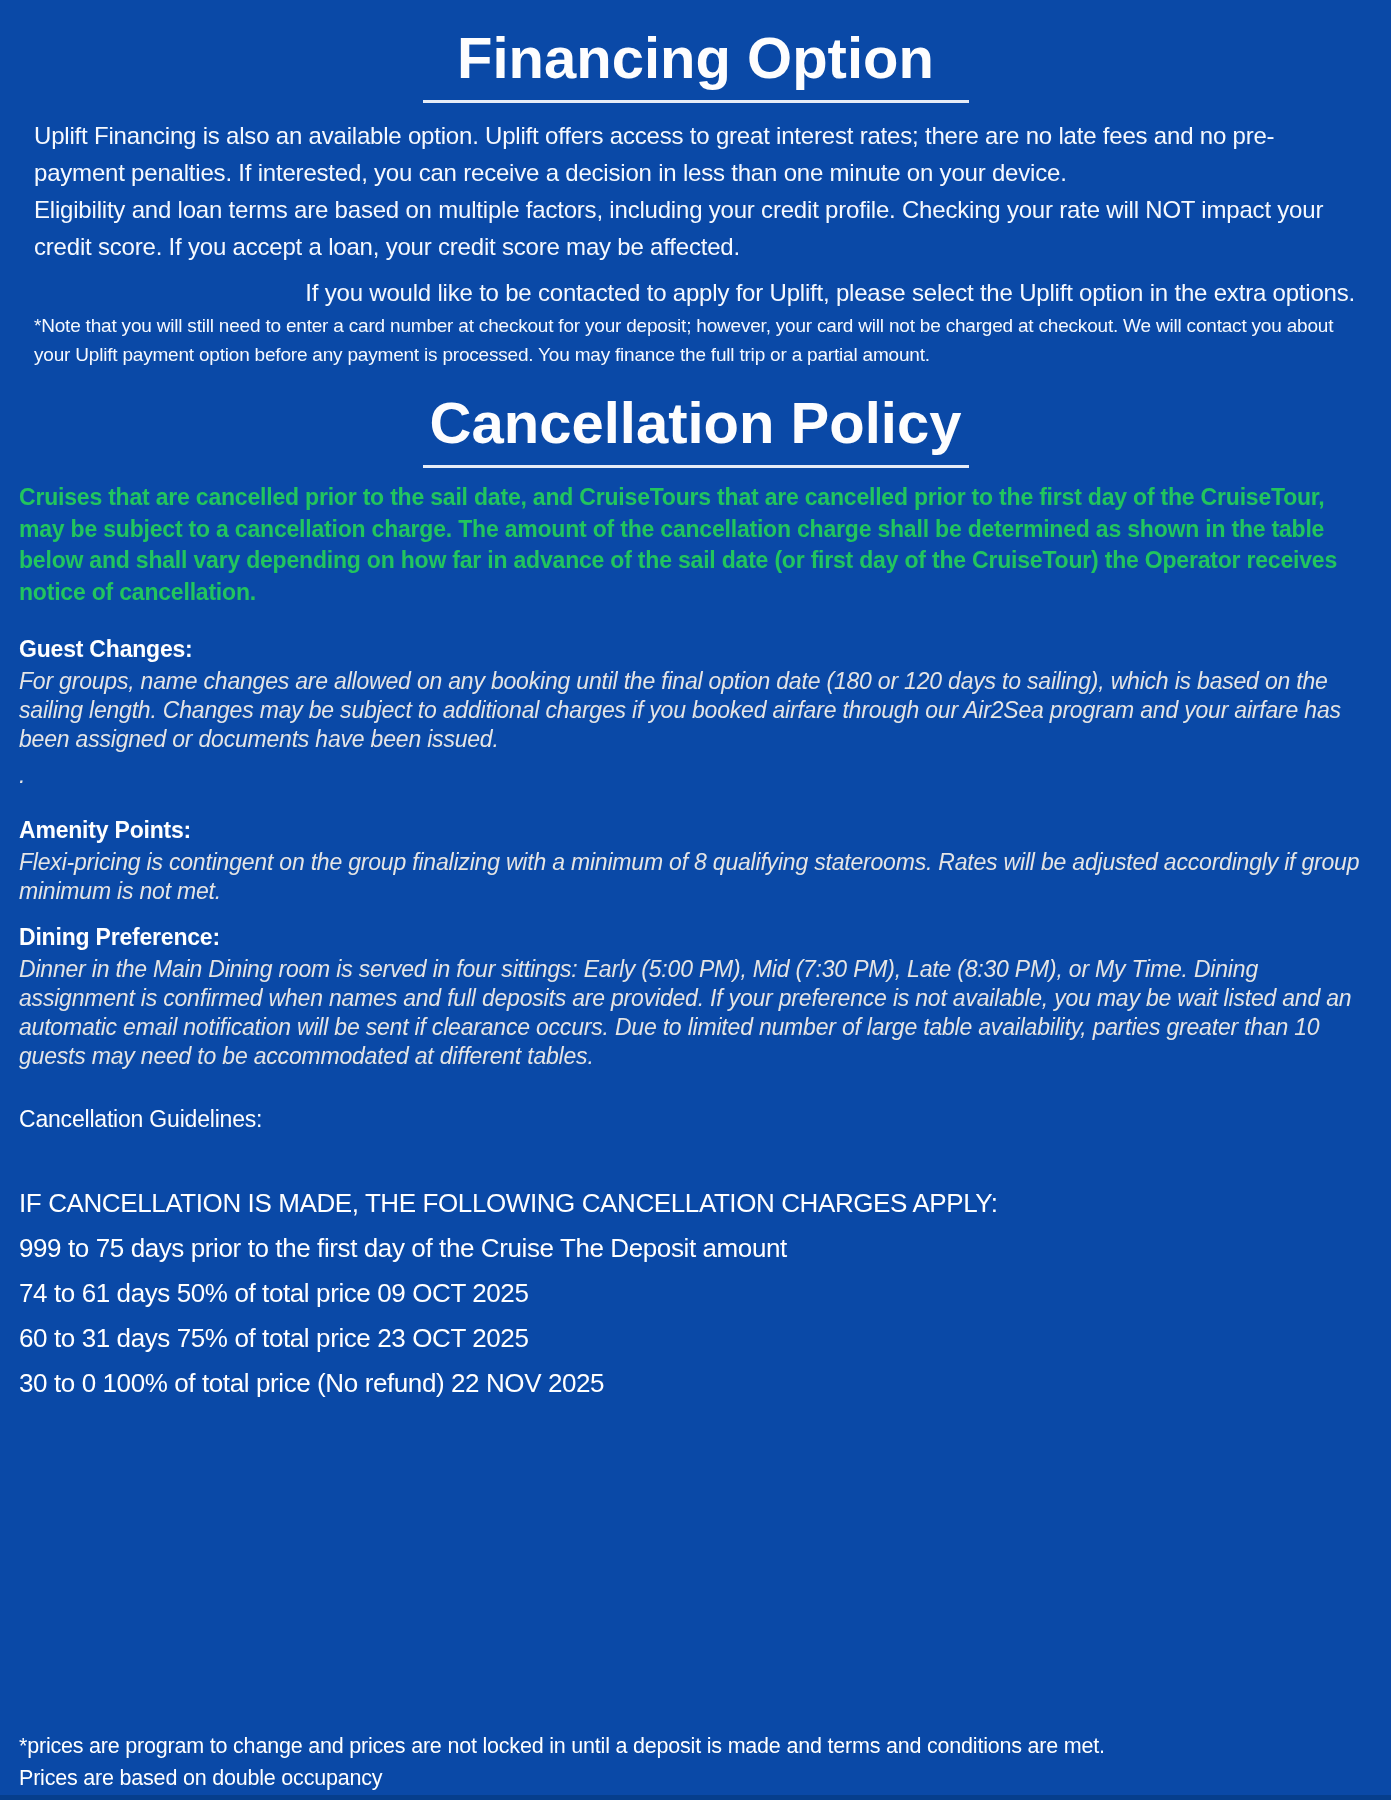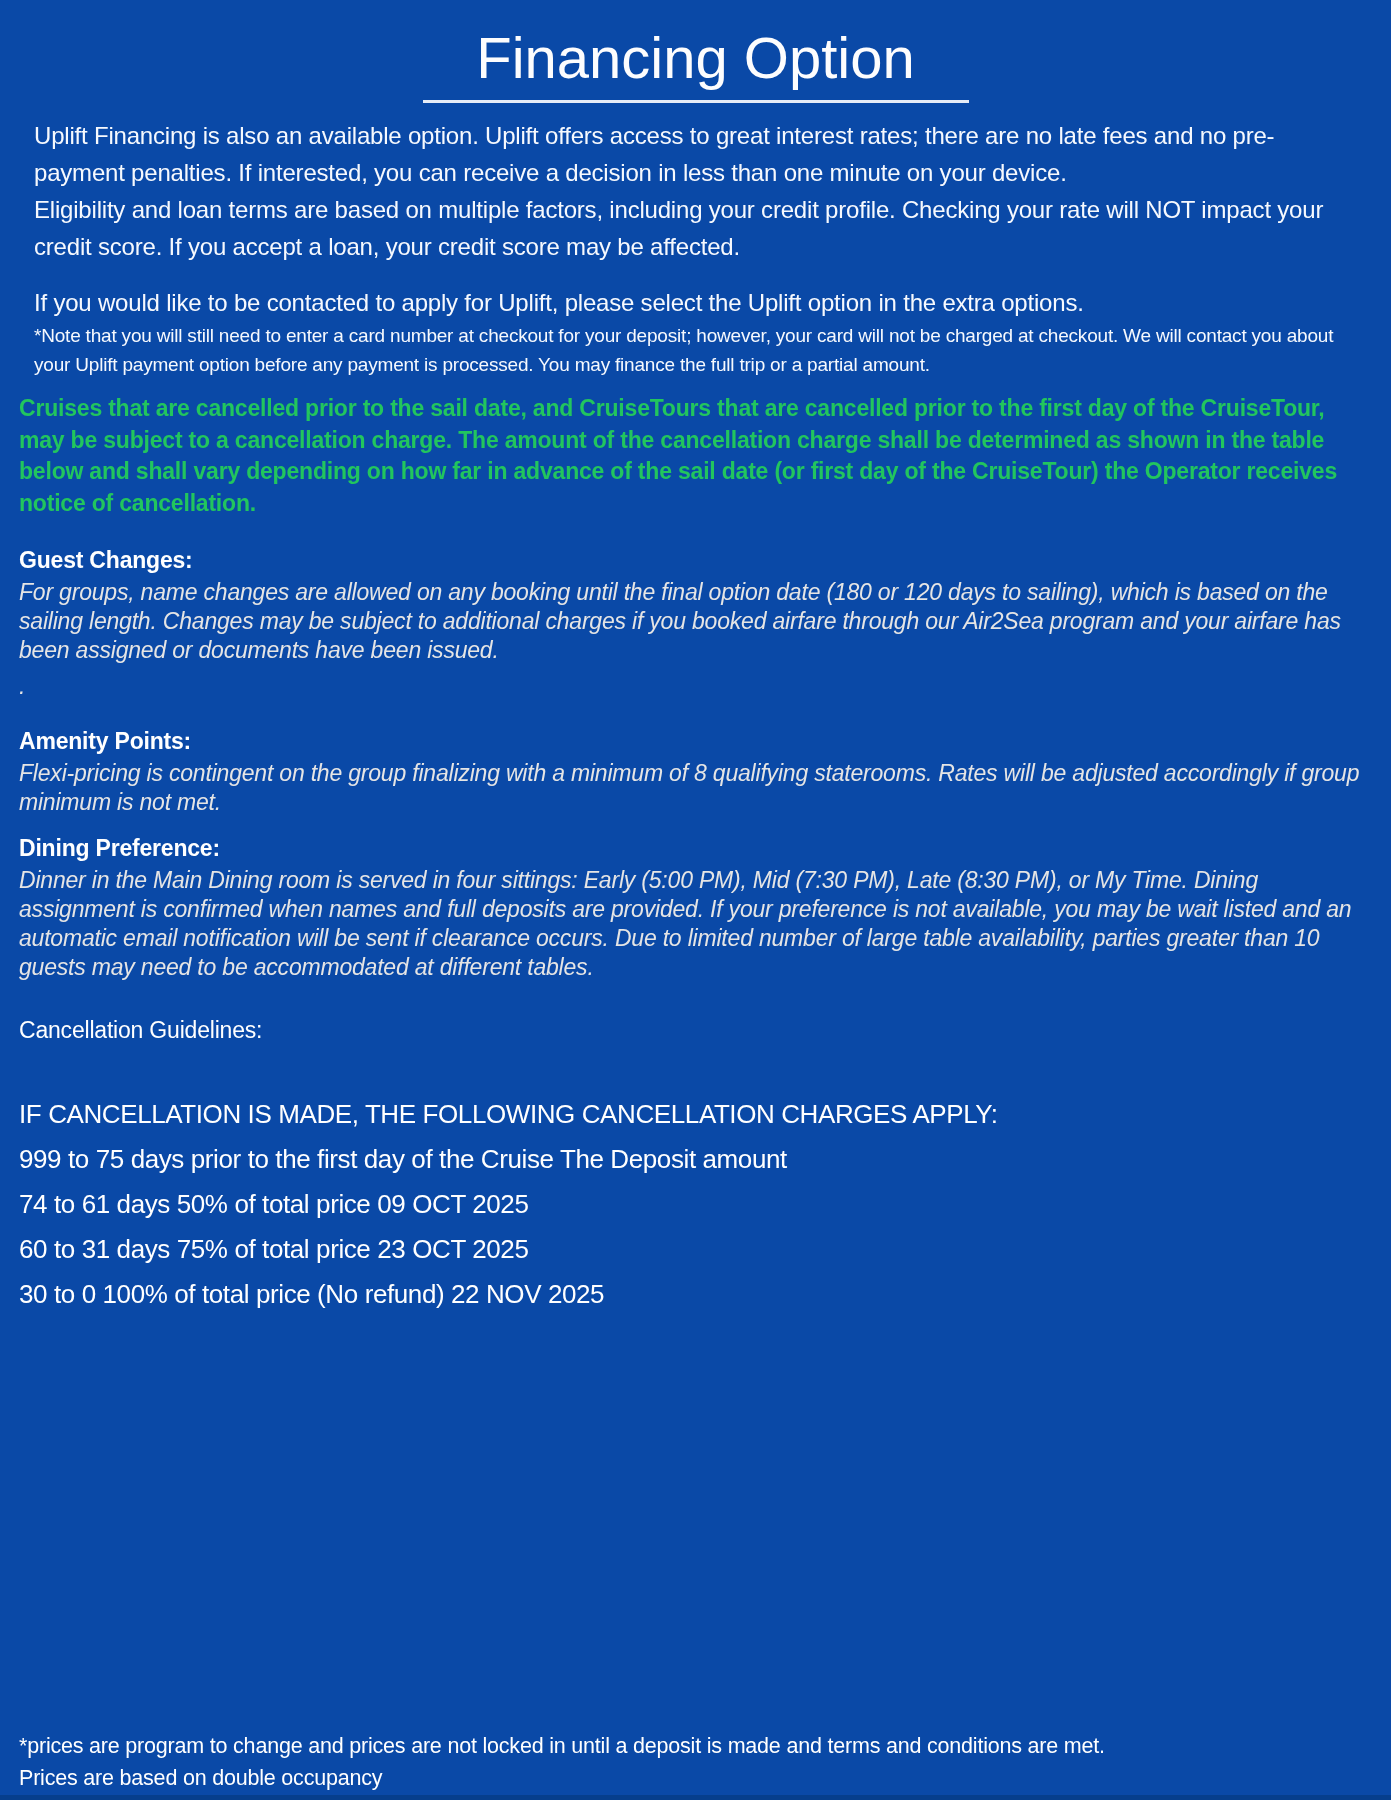--- a/index.html
+++ b/index.html
@@ -12,40 +12,40 @@
     position: relative;
     overflow: hidden;
     letter-spacing: -0.2px;
   }
   .page { padding-top: 24px; }
   p, h1, h2, h3 { margin: 0; font-weight: normal; }
 
   .section-title {
     font-size: 58px;
     line-height: 68px;
-    font-weight: 400;
+    font-weight: 700;
     text-align: center;
     letter-spacing: 0px;
     color: #fdfdfe;
   }
   .title-rule {
     width: 546px;
     height: 3px;
     background: #e6ecf7;
     margin: 8px auto 0 auto;
   }
 
   
   .financing-body {
     margin: 14px 36px 0 34px;
     font-size: 24px;
     line-height: 37px;
     color: #f6f9fe;
   }
-  .contact-line { margin-top: 19px; }
+  .contact-line { margin-top: 9px; text-align: right; }
   .uplift-note {
     margin-top: 0;
     font-size: 19px;
     line-height: 29px;
   }
 
   
   .cancellation-header { margin-top: 20px; }
   .cancel-body {
     margin: 0 24px 0 19px;
@@ -113,20 +113,24 @@
     <div class="title-rule"></div>
   </header>
 
   <section class="financing-body">
     <p>Uplift Financing is also an available option. Uplift offers access to great interest rates; there are no late fees and no pre-payment penalties. If interested, you can receive a decision in less than one minute on your device.</p>
     <p>Eligibility and loan terms are based on multiple factors, including your credit profile. Checking your rate will NOT impact your credit score. If you accept a loan, your credit score may be affected.</p>
     <p class="contact-line">If you would like to be contacted to apply for Uplift, please select the Uplift option in the extra options.</p>
     <p class="uplift-note">*Note that you will still need to enter a card number at checkout for your deposit; however, your card will not be charged at checkout. We will contact you about your Uplift payment option before any payment is processed. You may finance the full trip or a partial amount.</p>
   </section>
 
+  <header class="cancellation-header">
+    <h2 class="section-title">Cancellation Policy</h2>
+    <div class="title-rule"></div>
+  </header>
 
   <section>
     <p class="cancel-intro">Cruises that are cancelled prior to the sail date, and CruiseTours that are cancelled prior to the first day of the CruiseTour, may be subject to a cancellation charge. The amount of the cancellation charge shall be determined as shown in the table below and shall vary depending on how far in advance of the sail date (or first day of the CruiseTour) the Operator receives notice of cancellation.</p>
 
     <h3 class="sub-heading">Guest Changes:</h3>
     <p class="cancel-body sub-body">For groups, name changes are allowed on any booking until the final option date (180 or 120 days to sailing), which is based on the sailing length. Changes may be subject to additional charges if you booked airfare through our Air2Sea program and your airfare has been assigned or documents have been issued.</p>
     <p class="cancel-body stray-period">.</p>
 
     <h3 class="sub-heading amenity">Amenity Points:</h3>
     <p class="cancel-body sub-body">Flexi-pricing is contingent on the group finalizing with a minimum of 8 qualifying staterooms. Rates will be adjusted accordingly if group minimum is not met.</p>

